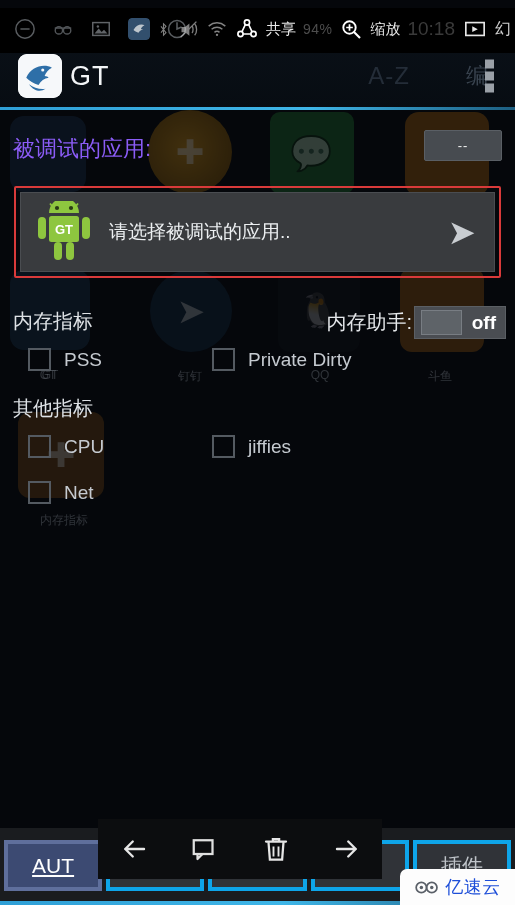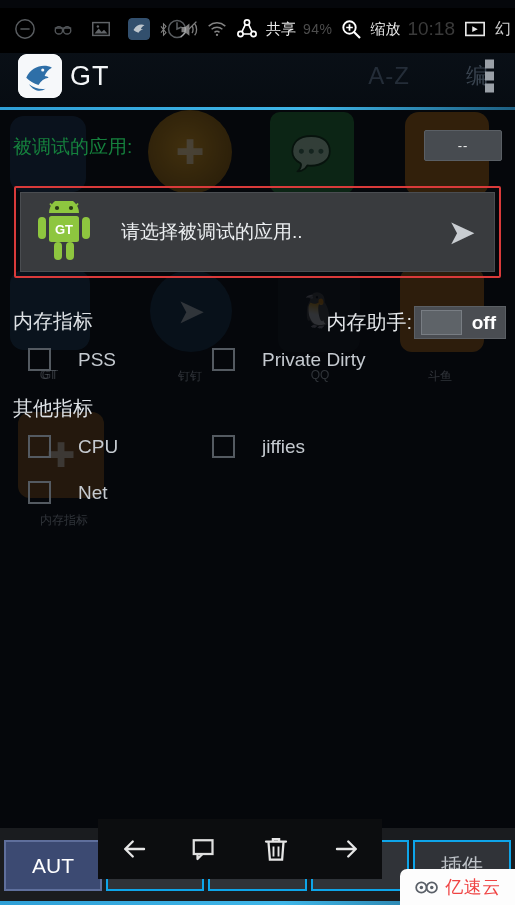--- a/index.html
+++ b/index.html
@@ -66,21 +66,21 @@
   .ab-overflow i { display:block; width:9px; height:9px; background:#9aa0a7; }
   .ab-underline {
     position:absolute; left:0; bottom:0; width:515px; height:3px;
     background:linear-gradient(90deg,#2f9fd6 0%,#3fb6e8 60%,#1d5f82 100%);
   }
 
   
   .content { position:absolute; top:110px; left:0; width:515px; height:715px; z-index:10; }
 
   .row-label {
-    position:absolute; color:#15803d; font-size:19px;
+    position:absolute; color:#8b5cf6; font-size:22px;
   }
   .sec-head { position:absolute; color:#dfe3e7; font-size:20px; }
 
   .dash-btn {
     position:absolute; right:13px; top:20px; width:78px; height:31px;
     background:#474b50; border:1px solid #5a5f65; border-radius:2px;
     display:flex; align-items:center; justify-content:center;
   }
   .dash-btn span { color:#f3f3f3; font-size:13px; letter-spacing:1px; line-height:1; }
 
@@ -89,49 +89,49 @@
     position:absolute; left:14px; top:76px; width:487px; height:92px;
     border:2px solid #d93a3a; border-radius:2px; padding:4px;
   }
   .sel-card {
     width:100%; height:100%;
     background:#393b3e; border:1px solid #4a4d51;
     display:flex; align-items:center; padding:0 14px;
   }
   .droid { width:58px; height:62px; flex:0 0 58px; position:relative; }
   .sel-txt { flex:1; margin-left:16px; }
-  .sel-title { color:#eceff1; font-size:19px; line-height:1.25;margin-left:12px; }
+  .sel-title { color:#eceff1; font-size:19px; line-height:1.25; }
   .sel-sub { color:#c3c7cb; font-size:17px; margin-top:5px; }
   .sel-arrow { color:#c9cdd1; font-size:34px; font-weight:bold; line-height:1; margin-right:4px; }
 
   .mem-assist {
     position:absolute; right:9px; top:196px;
     display:flex; align-items:center;
     background:#4a4d52; border:1px solid #5b5f64; padding:3px 9px 3px 6px;
   }
   .mem-assist-lbl { position:absolute; right:103px; top:199px; color:#e4e7ea; font-size:20px; }
   .tgl-knob { width:41px; height:25px; background:#5e6368; border:1px solid #787d83; }
   .tgl-txt { color:#ffffff; font-size:19px; font-weight:bold; margin-left:10px; }
 
-  .cb-item { position:absolute; display:flex; align-items:center;gap:14px; }
+  .cb-item { position:absolute; display:flex; align-items:center; }
   .cb-box {
     width:23px; height:23px; border:2px solid #545a61; background:transparent;
     flex:0 0 23px;
   }
   .cb-lbl { margin-left:13px; color:#c5cad0; font-size:19px; white-space:nowrap; }
 
   
   .tabbar {
     position:absolute; left:0; bottom:0; width:515px; height:77px;
     background:#1a1c1f; display:flex; align-items:stretch; padding:4px 2px 6px 2px;
     z-index:15;
   }
   .tab {
     flex:1; margin:8px 2px; display:flex; align-items:center; justify-content:center;
-    background:#303338; border:2px solid #0ea5e9; color:#bfc4c9; font-size:21px;
+    background:#303338; border:4px solid #0ea5e9; color:#bfc4c9; font-size:21px;text-decoration:underline;
   }
   .tab.sel { background:#3c4a72; border-color:#5f6f9c; color:#ffffff; }
   .tabbar-underline {
     position:absolute; left:0; bottom:0; width:515px; height:4px;
     background:linear-gradient(90deg,#2f9fd6 0%,#3fb6e8 55%,#1d5f82 100%);
   }
 
   
   .navoverlay {
     position:absolute; left:98px; bottom:26px; width:284px; height:60px;
@@ -139,21 +139,21 @@
   }
   .nav-btn { flex:1; display:flex; align-items:center; justify-content:center; }
   .nav-ic { width:30px; height:30px; display:block; }
 
   
   .watermark {
     position:absolute; right:0; bottom:0; width:115px; height:36px;
     background:#fdfdfd; border-radius:7px 0 0 0;
     display:flex; align-items:center; justify-content:center; gap:5px; z-index:40;
   }
-  .wm-txt { color:#ef4444; font-size:18px; letter-spacing:.5px; }
+  .wm-txt { color:#1d4ed8; font-size:18px; letter-spacing:.5px; }
 </style>
 </head>
 <body>
 
 <div id="screen">
 
   <div class="bg-layer">
 
     <div class="bg-icon" style="left:10px; top:116px; width:76px; height:76px; background:#16304a;"></div>
     <div class="bg-lbl" style="left:10px; top:368px;">GT</div>

